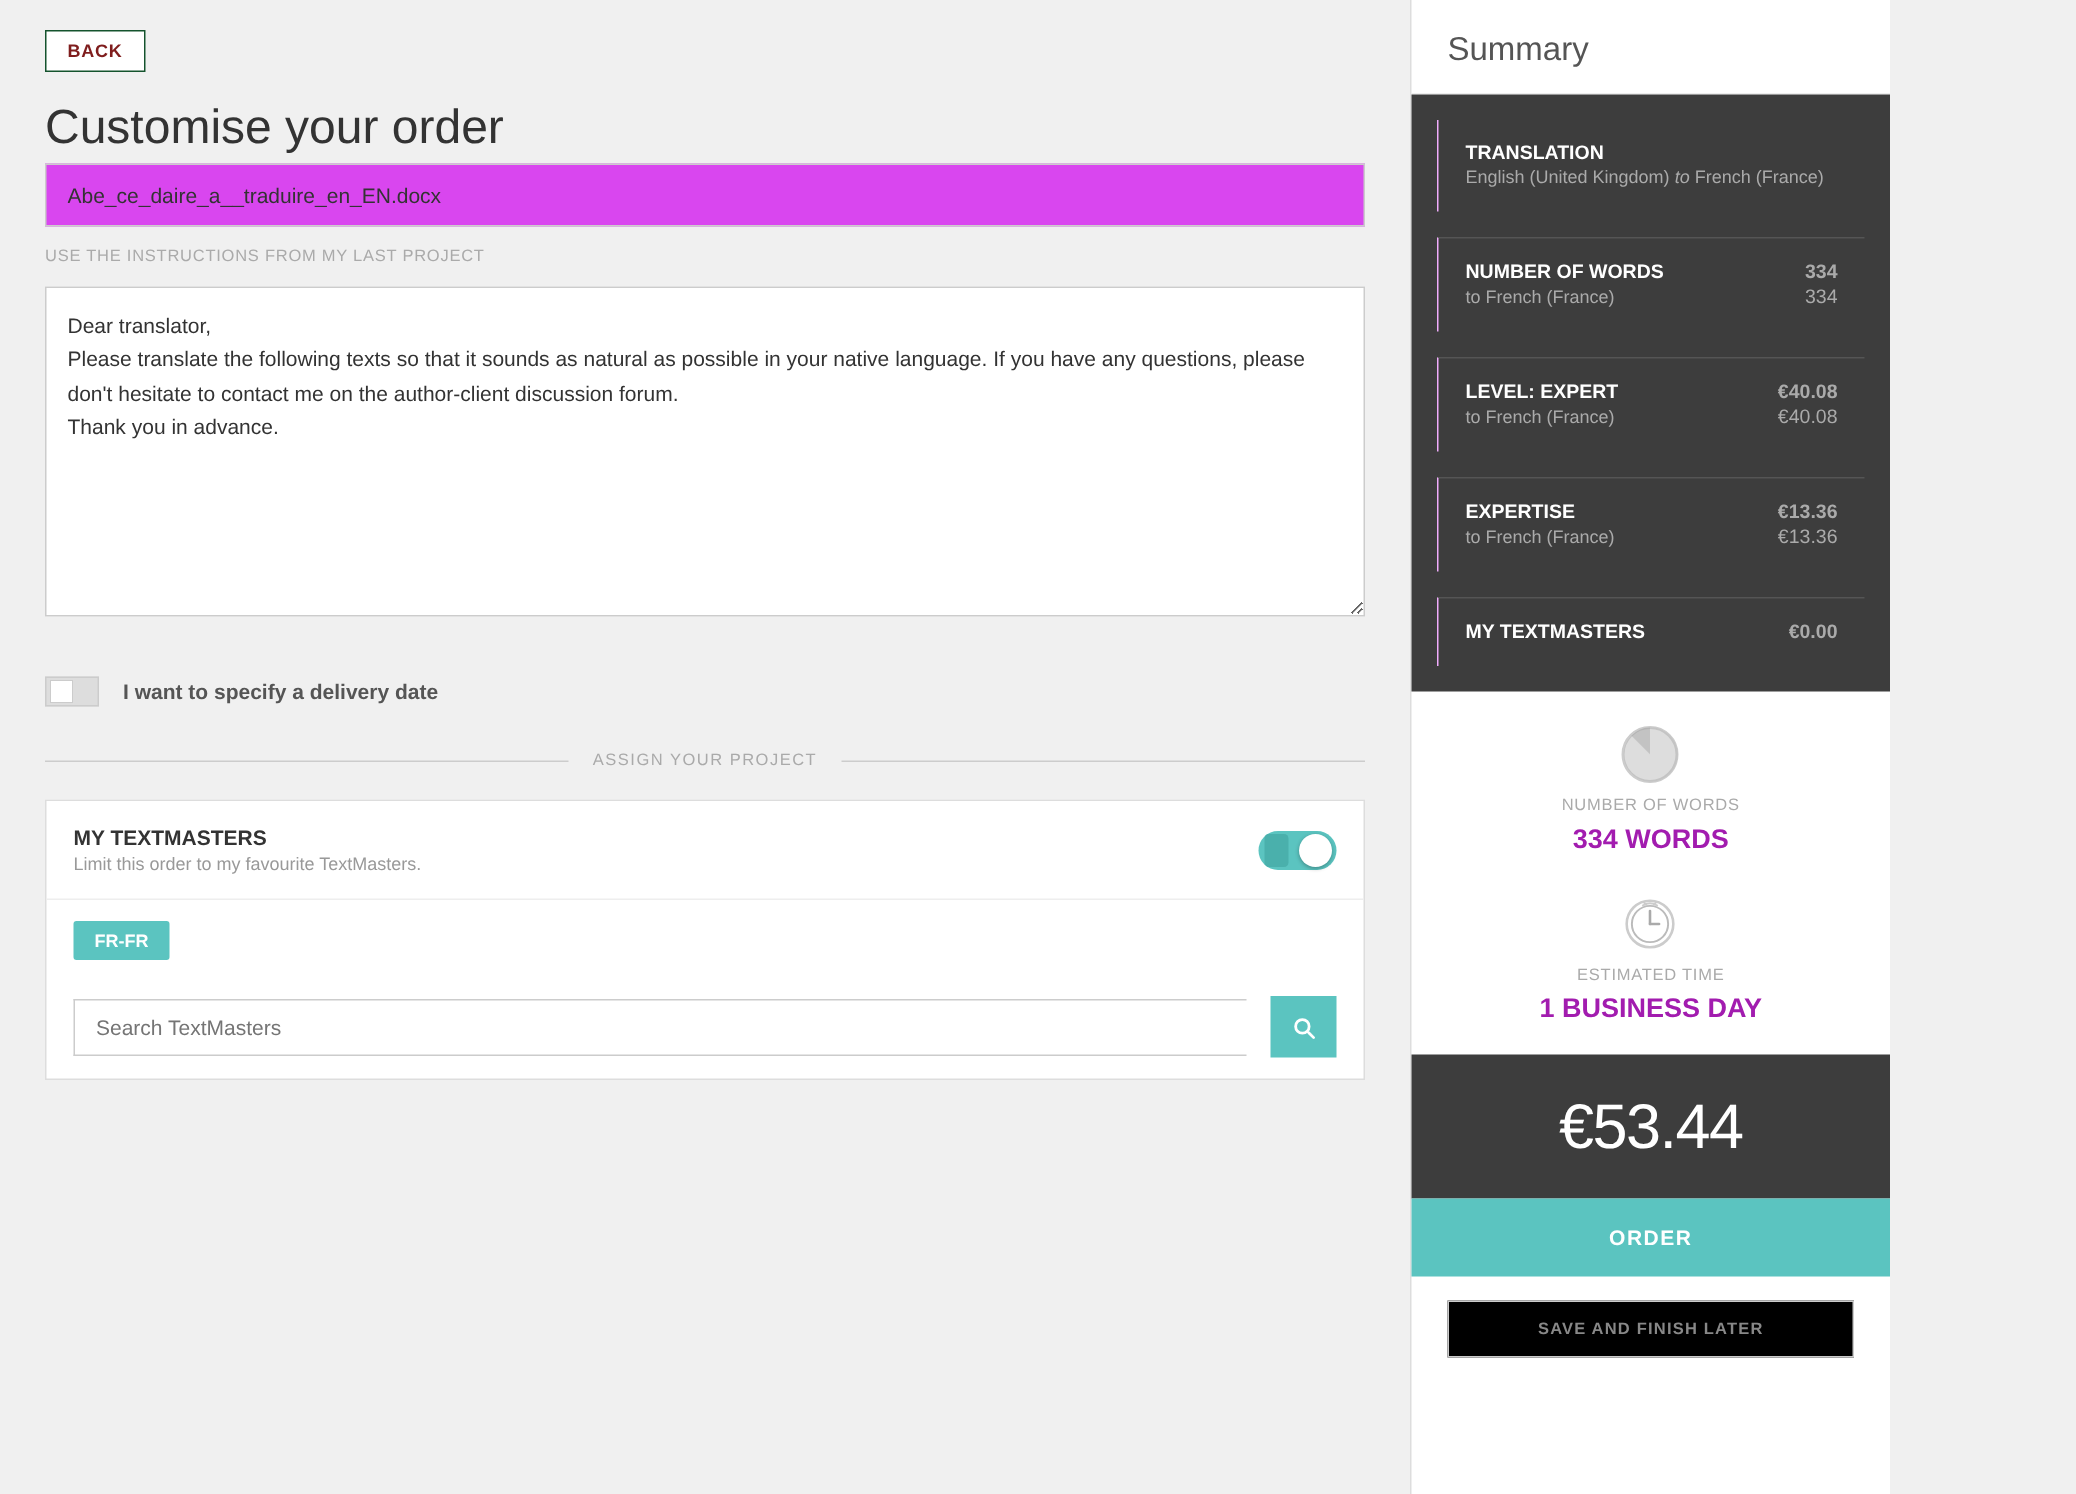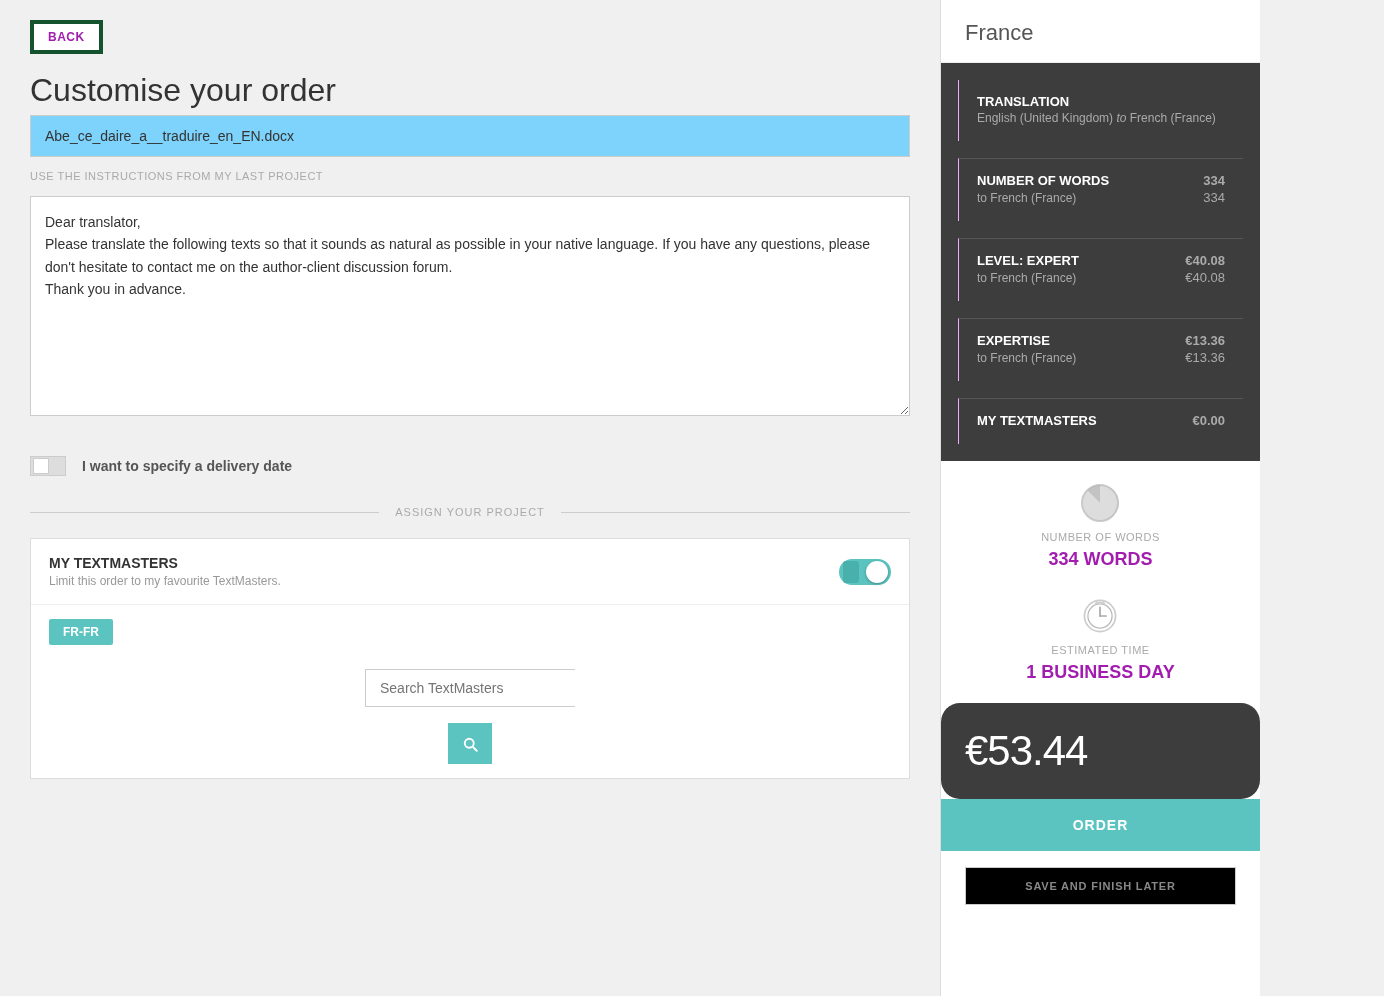--- a/index.html
+++ b/index.html
@@ -15,26 +15,26 @@
     
     .left-panel {
       flex: 1;
       padding: 20px 30px 30px 30px;
       background: #f0f0f0;
       max-width: 940px;
     }
 
     .back-button {
       display: inline-block;
-      border: 4px solid #14532d;
+      border: 1px solid #14532d;
       background: #fff;
       padding: 6px 14px;
       font-size: 12px;
       font-weight: 600;
-      color: #a21caf;
+      color: #7f1d1d;
       letter-spacing: 0.5px;
       cursor: pointer;
       margin-bottom: 18px;
     }
 
     .page-title {
       font-size: 32px;
       font-weight: 300;
       color: #333;
       margin-bottom: 6px;
@@ -44,21 +44,21 @@
       font-size: 13px;
       color: #777;
       margin-bottom: 22px;
     }
 
     .title-input {
       width: 100%;
       padding: 12px 14px;
       font-size: 14px;
       border: 1px solid #ccc;
-      background: #7dd3fc;
+      background: #d946ef;
       color: #333;
       outline: none;
       margin-bottom: 10px;
     }
 
     .use-instructions-link {
       display: inline-block;
       font-size: 11px;
       color: #aaa;
       text-decoration: none;
@@ -221,21 +221,20 @@
       padding: 6px 14px;
       border-radius: 2px;
       cursor: pointer;
     }
 
     .search-row {
       padding: 10px 18px 14px;
       display: flex;
       align-items: center;
       gap: 16px;
-      flex-direction: column;
     }
 
     .search-input {
       flex: 1;
       padding: 10px 14px;
       border: 1px solid #ccc;
       border-right: none;
       font-size: 14px;
       color: #999;
       outline: none;
@@ -355,21 +354,21 @@
     .stat-value {
       font-size: 18px;
       font-weight: 700;
       color: #a21caf;
       text-align: left;
     }
 
     .price-section {
       background: #3d3d3d;
       padding: 24px;
-      border-radius: 19px;
+      text-align: center;
     }
 
     .price-display {
       font-size: 42px;
       font-weight: 300;
       color: #fff;
       letter-spacing: -1px;
     }
 
     .order-button {
@@ -467,21 +466,21 @@
           <path d="M21 21l-4.35-4.35M17 11A6 6 0 1 1 5 11a6 6 0 0 1 12 0z" stroke="#fff" stroke-width="2.5" stroke-linecap="round" fill="none"></path>
         </svg>
       </button>
     </div>
   </div>
 
 </div>
 
 <div class="right-panel">
 
-  <div class="summary-header">France</div>
+  <div class="summary-header">Summary</div>
 
   <div class="summary-dark">
 
     <div class="summary-section">
       <div class="summary-row">
         <span class="summary-label">TRANSLATION</span>
       </div>
       <div class="summary-row">
         <span class="summary-sublabel">
           <span>English (United Kingdom)</span> <em>to</em> <span>French (France)</span>

